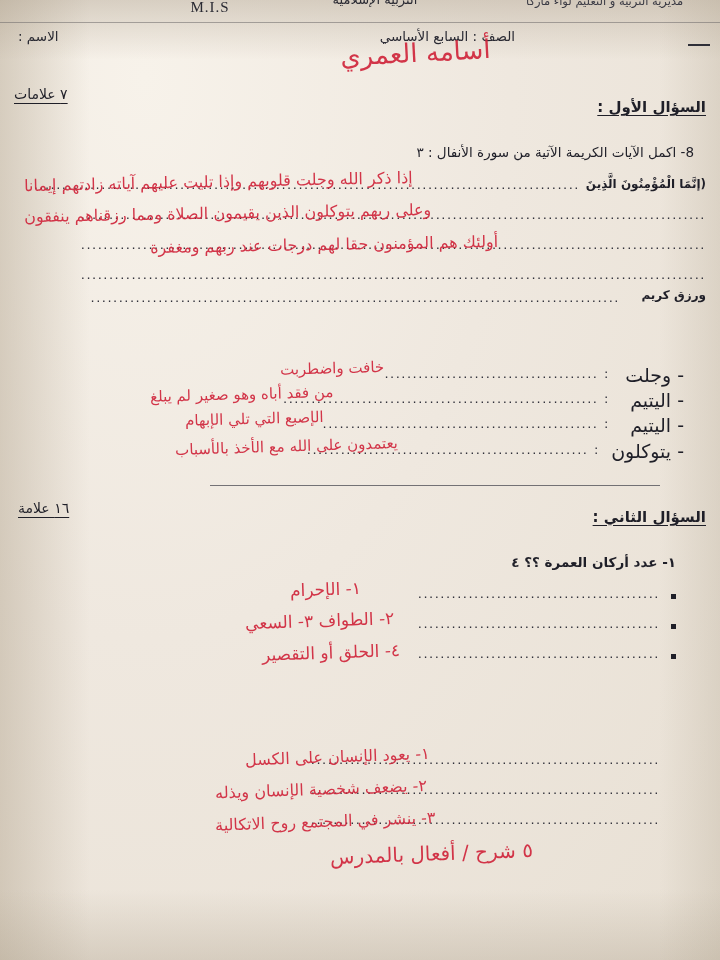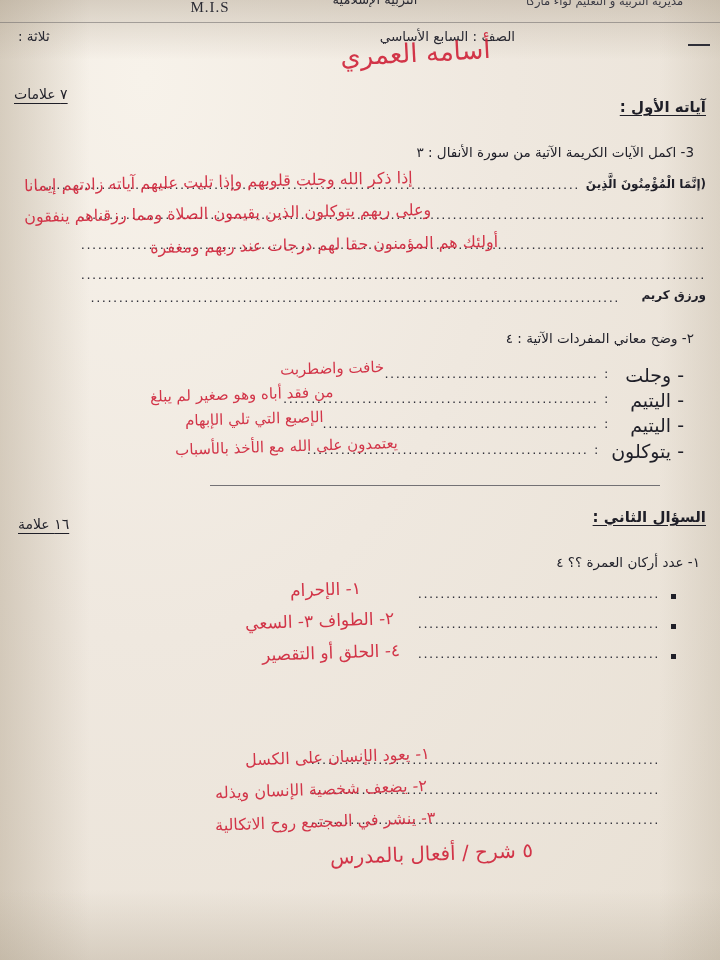--- a/index.html
+++ b/index.html
@@ -172,49 +172,48 @@
   <div class="shade shade-left"></div>
   <div class="shade shade-top"></div>
   <div class="shade shade-bottom"></div>
   <div class="shade shade-right"></div>
 
   <div class="header">
     <div class="hdr-cell hdr-dir">مديرية التربية و التعليم لواء ماركا</div>
     <div class="hdr-cell hdr-subject">التربية الإسلامية</div>
     <div class="hdr-cell hdr-mis">M.I.S</div>
     <div class="hdr-rule"></div>
-    <div class="hdr-name">ثلاثة :</div>
+    <div class="hdr-name">الاسم :</div>
     <div class="hdr-class">الصف : السابع الأساسي</div>
     <div class="hdr-class-line"></div>
   </div>
 
   <div class="hand" style="left:340px; top:34px; font-size:26px; transform:rotate(-3deg); letter-spacing:-2px;">أسامه العمري</div>
 
   <div class="q-title" style="right:14px; top:98px;">
-    <u>آياته الأول :</u>
+    <u>السؤال الأول :</u>
   </div>
   <div class="marks" style="left:14px; top:86px;">٧ علامات</div>
 
-  <div class="item" style="right:26px; top:144px;">3- اكمل الآيات الكريمة الآتية من سورة الأنفال : ٣</div>
+  <div class="item" style="right:26px; top:144px;">8- اكمل الآيات الكريمة الآتية من سورة الأنفال : ٣</div>
 
   <div class="ayah" style="right:14px; top:177px;">(إنَّمَا الْمُؤْمِنُونَ الَّذِينَ</div>
 
   <div class="dots" style="right:140px; top:177px; width:560px;">.................................................................................................</div>
   <div class="dots" style="right:14px; top:207px; width:690px;">...............................................................................................................</div>
   <div class="dots" style="right:14px; top:237px; width:690px;">...............................................................................................................</div>
   <div class="dots" style="right:14px; top:267px; width:690px;">...............................................................................................................</div>
 
   <div class="ayah" style="right:14px; top:288px;">ورزق كريم</div>
   <div class="dots" style="right:100px; top:290px; width:600px;">..............................................................................................</div>
 
   <div class="hand" style="left:24px; top:168px; font-size:16px; transform:rotate(-1.2deg); letter-spacing:-1px;">إذا ذكر الله وجلت قلوبهم وإذا تليت عليهم آياته زادتهم إيمانا</div>
   <div class="hand" style="left:24px; top:200px; font-size:16px; transform:rotate(-1deg); letter-spacing:-1px;">وعلى ربهم يتوكلون الذين يقيمون الصلاة ومما رزقناهم ينفقون</div>
   <div class="hand" style="left:150px; top:232px; font-size:16px; transform:rotate(-1deg); letter-spacing:-1px;">أولئك هم المؤمنون حقا لهم درجات عند ربهم ومغفرة</div>
 
-  <div class="item" style="right:26px; top:330px;">٢- وضح معاني المفردات الآتية : ٤</div>
 
   <div class="vocab-label" style="right:36px; top:364px;">- وجلت</div>
   <div class="dots" style="right:110px; top:366px; width:290px;">: ......................................</div>
   <div class="hand" style="left:280px; top:358px; font-size:15px; transform:rotate(-1.5deg); letter-spacing:-1px;">خافت واضطربت</div>
 
   <div class="vocab-label" style="right:36px; top:389px;">- اليتيم</div>
   <div class="dots" style="right:110px; top:391px; width:410px;">: ........................................................</div>
   <div class="hand" style="left:150px; top:383px; font-size:15px; transform:rotate(-1.5deg); letter-spacing:-1px;">من فقد أباه وهو صغير لم يبلغ</div>
 
   <div class="vocab-label" style="right:36px; top:414px;">- اليتيم</div>
@@ -223,23 +222,23 @@
 
   <div class="vocab-label" style="right:36px; top:440px;">- يتوكلون</div>
   <div class="dots" style="right:120px; top:442px; width:400px;">: ..................................................</div>
   <div class="hand" style="left:175px; top:434px; font-size:15px; transform:rotate(-1.8deg); letter-spacing:-1px;">يعتمدون على الله مع الأخذ بالأسباب</div>
 
   <div class="hr-sep" style="right:60px; top:485px; width:450px;"></div>
 
   <div class="q-title" style="right:14px; top:508px;">
     <u>السؤال الثاني :</u>
   </div>
-  <div class="marks" style="left:18px; top:500px;margin-top:16px;">١٦ علامة</div>
-
-  <div class="item" style="right:20px; top:554px;">١- عدد أركان العمرة ؟؟ ٤</div>
+  <div class="marks" style="left:18px; top:500px;">١٦ علامة</div>
+
+  <div class="item" style="right:44px; top:554px;font-weight:bold;">١- عدد أركان العمرة ؟؟ ٤</div>
 
   <div class="bullet-sq" style="right:44px; top:594px;"></div>
   <div class="dots" style="right:60px; top:586px; width:300px;">...........................................</div>
 
   <div class="bullet-sq" style="right:44px; top:624px;"></div>
   <div class="dots" style="right:60px; top:616px; width:300px;">...........................................</div>
 
   <div class="bullet-sq" style="right:44px; top:654px;"></div>
   <div class="dots" style="right:60px; top:646px; width:300px;">...........................................</div>
 

